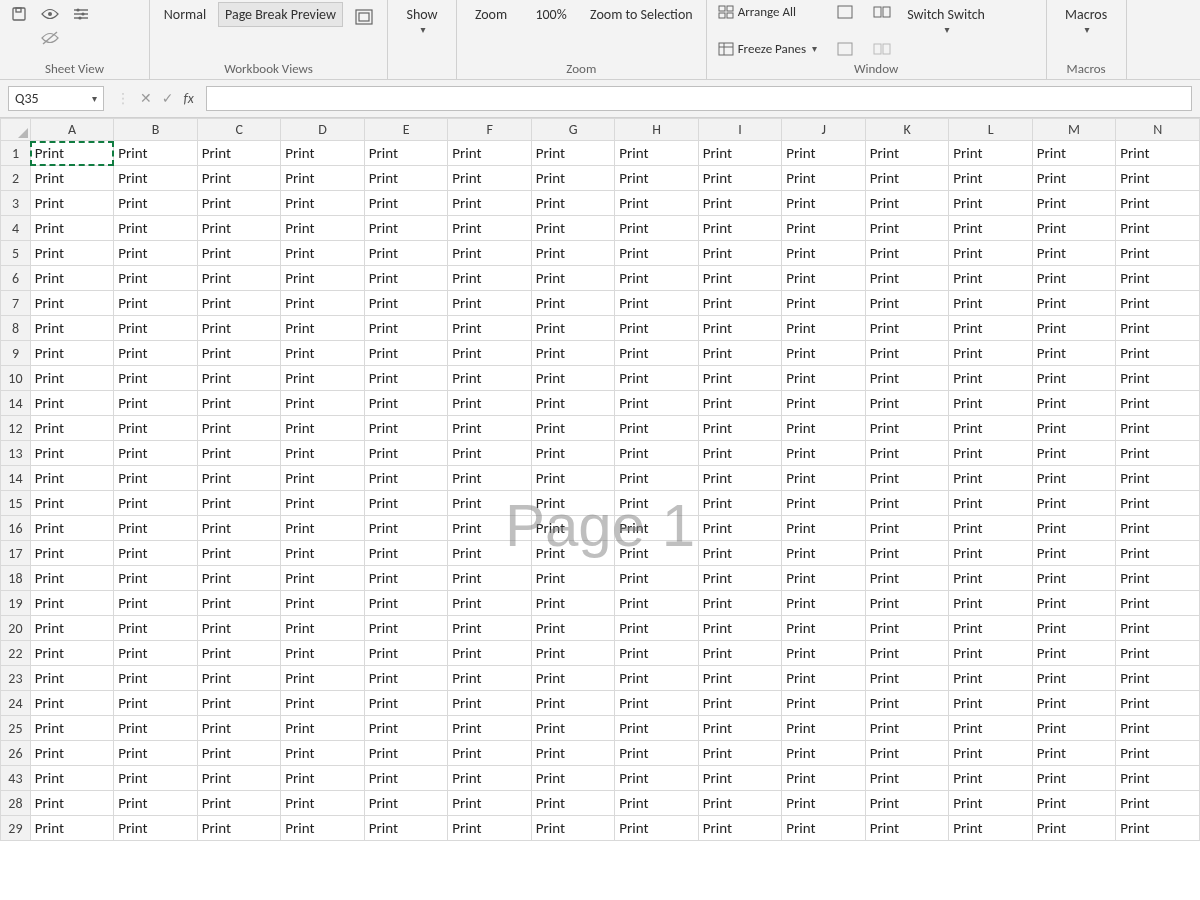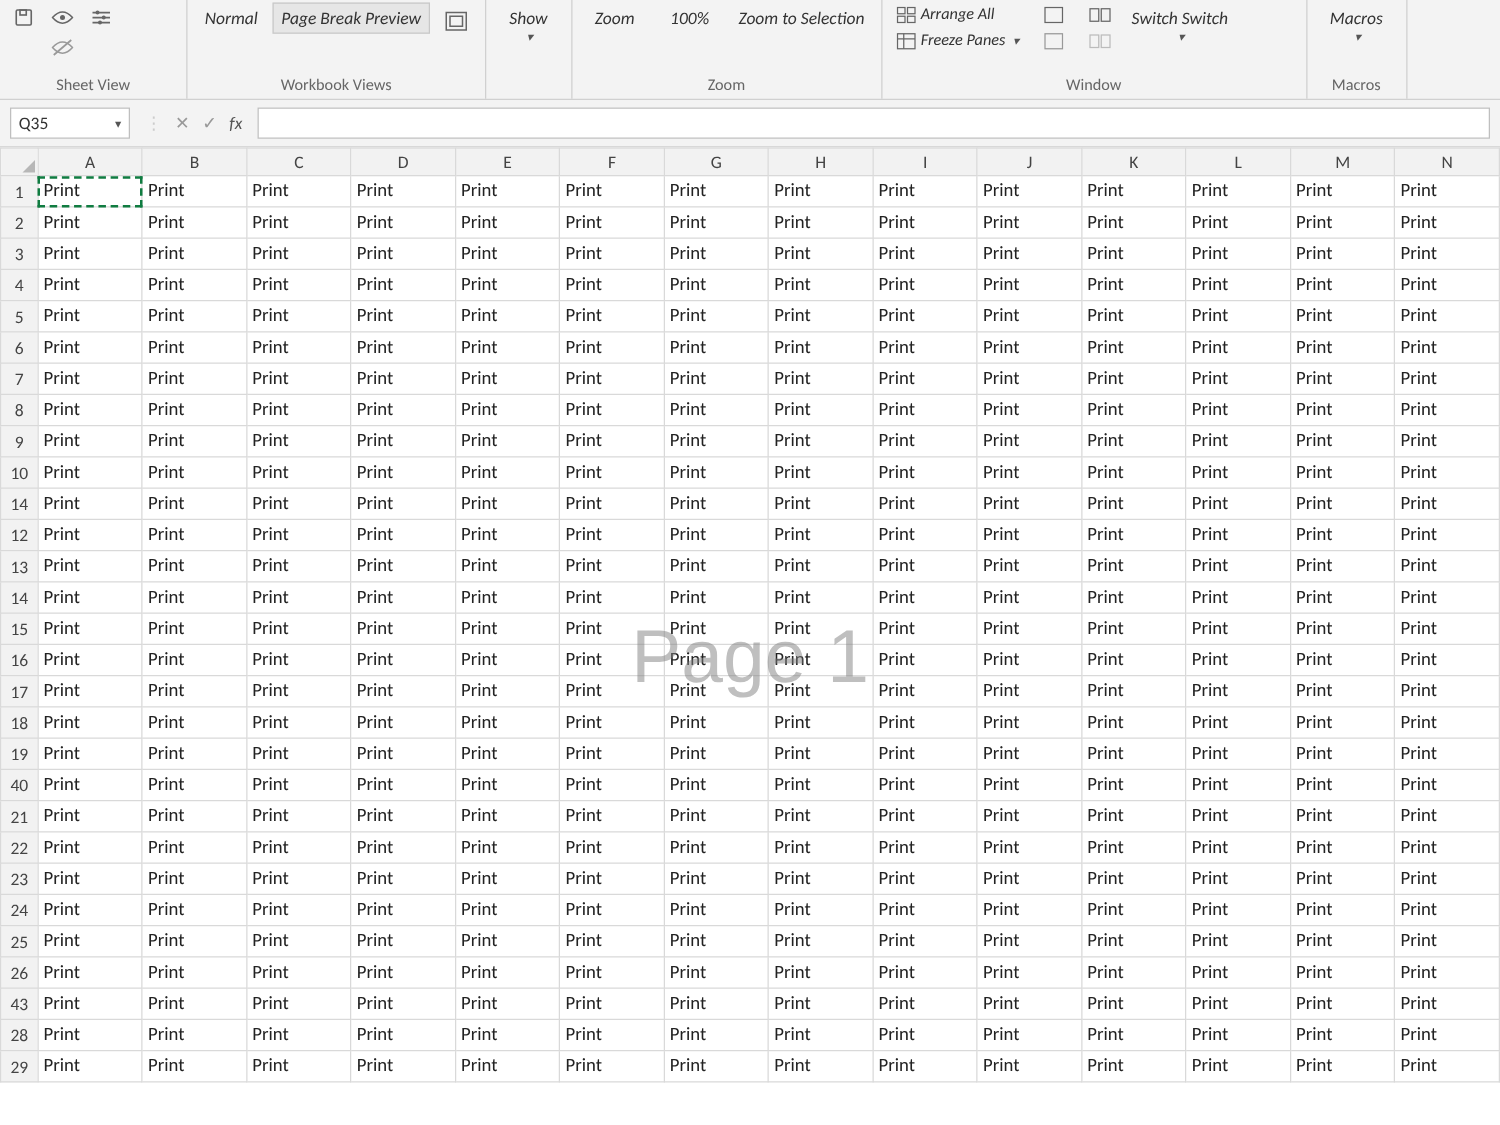--- a/index.html
+++ b/index.html
@@ -43,30 +43,29 @@
   .rbtn {
     display: flex;
     flex-direction: column;
     align-items: center;
     justify-content: flex-start;
     min-width: 56px;
     padding: 4px 6px 2px 6px;
     line-height: 1.2;
     border: 1px solid transparent;
     cursor: default;
-    font-style: italic;
   }
   .rbtn.active {
     background: #e6e6e6;
     border: 1px solid #c8c8c8;
   }
   .rbtn .ricon { height: 20px; display: flex; align-items: center; justify-content: center; margin-bottom: 2px; }
   .rbtn.small { min-width: auto; flex-direction: row; gap: 4px; padding: 1px 4px; font-size: 13px; }
   .rbtn.small .ricon { height: 16px; margin-bottom: 0; }
-  .stack { display: flex; flex-direction: column; gap: 1px; justify-content: flex-start; }
+  .stack { display: flex; flex-direction: column; gap: 17px; justify-content: flex-start; }
   .caret { font-size: 10px; color: #555; margin-left: 2px; }
   svg { display: block; }
 
   
   .formula-bar {
     display: flex;
     align-items: stretch;
     height: 38px;
     background: #f3f3f3;
     border-bottom: 1px solid #d0d0d0;
@@ -688,38 +687,21 @@
           <td class="cell">Print</td>
           <td class="cell">Print</td>
           <td class="cell">Print</td>
           <td class="cell">Print</td>
           <td class="cell">Print</td>
           <td class="cell">Print</td>
           <td class="cell">Print</td>
           <td class="cell page-right">Print</td>
         </tr>
         <tr>
-          <th class="rowhdr">40</th>
-          <td class="cell page-left">Print</td>
-          <td class="cell">Print</td>
-          <td class="cell">Print</td>
-          <td class="cell">Print</td>
-          <td class="cell">Print</td>
-          <td class="cell">Print</td>
-          <td class="cell">Print</td>
-          <td class="cell">Print</td>
-          <td class="cell">Print</td>
-          <td class="cell">Print</td>
-          <td class="cell">Print</td>
-          <td class="cell">Print</td>
-          <td class="cell">Print</td>
-          <td class="cell page-right">Print</td>
-        </tr>
-        <tr>
-          <th class="rowhdr">21</th>
+          <th class="rowhdr">20</th>
           <td class="cell page-left">Print</td>
           <td class="cell">Print</td>
           <td class="cell">Print</td>
           <td class="cell">Print</td>
           <td class="cell">Print</td>
           <td class="cell">Print</td>
           <td class="cell">Print</td>
           <td class="cell">Print</td>
           <td class="cell">Print</td>
           <td class="cell">Print</td>

